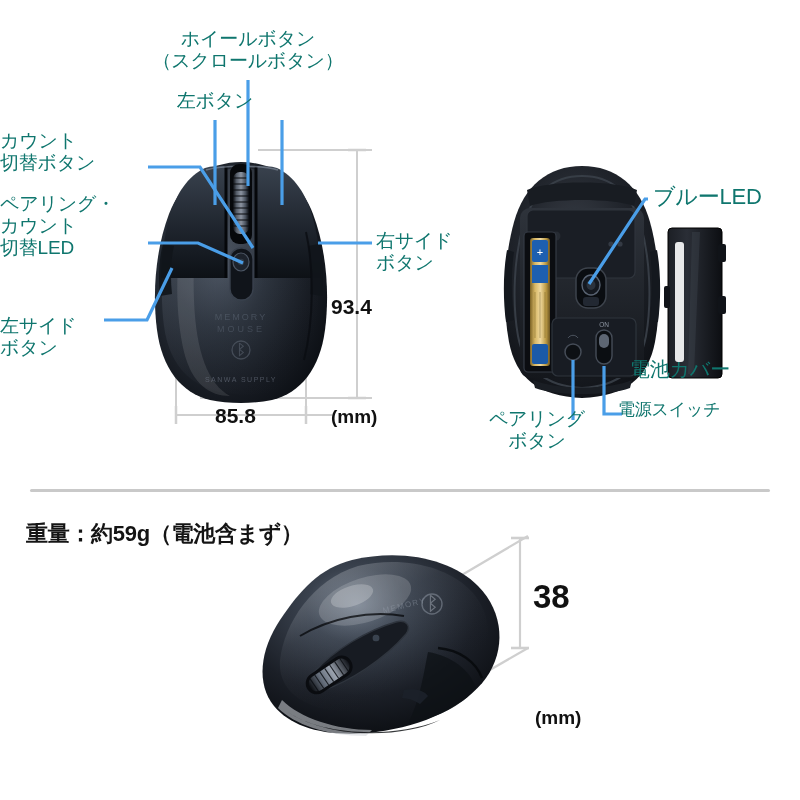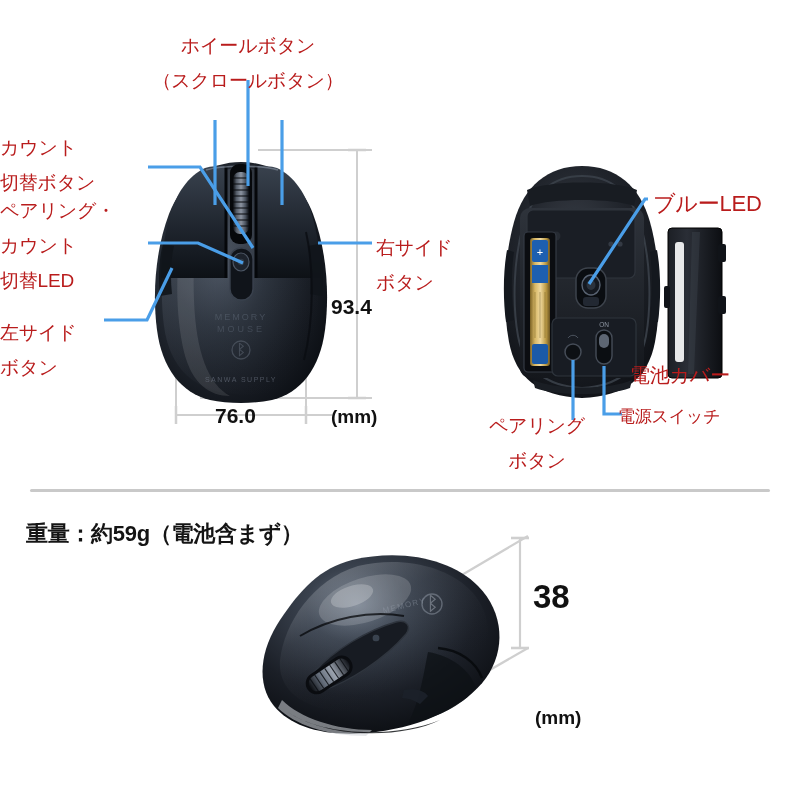--- a/index.html
+++ b/index.html
@@ -16,23 +16,23 @@
     color: #111111;
   }
   .stage {
     position: absolute;
     left: 0; top: 0;
     width: 800px; height: 800px;
   }
   .lbl {
     position: absolute;
     font-size: 19px;
-    line-height: 35px;
+    line-height: 22px;
     font-weight: 500;
-    color: #b91c1c;
+    color: #0f766e;
     white-space: pre;
     letter-spacing: -0.2px;
   }
   .lbl.center { text-align: center; }
   .lbl.right  { }
   .dim {
     position: absolute;
     font-size: 21px;
     font-weight: 600;
     color: #111111;
@@ -402,38 +402,39 @@
 
       <path d="M282 700 C 300 718, 336 730, 372 730 L 366 736 C 326 736, 294 724, 278 708 Z" fill="#cfd3d8" opacity="0.55"></path>
 
       <path d="M288 712 C 318 734, 390 740, 440 720 C 404 738, 330 740, 288 712 Z" fill="#05070a" opacity="0.8"></path>
     </g>
   </svg>
 
   <div class="lbl center" style="left:148px; top:28px; width:200px;">ホイールボタン
 （スクロールボタン）</div>
 
+  <div class="lbl center" style="left:160px; top:90px; width:110px;">左ボタン</div>
 
 
   <div class="lbl right" style="left:0px; top:130px; width:148px;">カウント
 切替ボタン</div>
 
   <div class="lbl right" style="left:0px; top:193px; width:148px;">ペアリング・
 カウント
 切替LED</div>
 
   <div class="lbl right" style="left:0px; top:283px; width:104px;margin-top:32px;">左サイド
 ボタン</div>
 
   <div class="lbl" style="left:376px; top:230px; width:120px;">右サイド
 ボタン</div>
 
   <div class="dim" style="left:331px; top:295px;text-align:right;">93.4</div>
 
-  <div class="dim" style="left:215px; top:404px;">76.0</div>
+  <div class="dim" style="left:215px; top:404px;">85.8</div>
 
   <div class="unit" style="left:331px; top:406px;">(mm)</div>
 
   <div class="lbl" style="left:653px; top:186px; font-size:22px;">ブルーLED</div>
 
   <div class="lbl" style="left:630px; top:358px; font-size:20px;">電池カバー</div>
 
   <div class="lbl" style="left:618px; top:399px; font-size:17px;">電源スイッチ</div>
 
   <div class="lbl center" style="left:472px; top:408px; width:130px;">ペアリング

